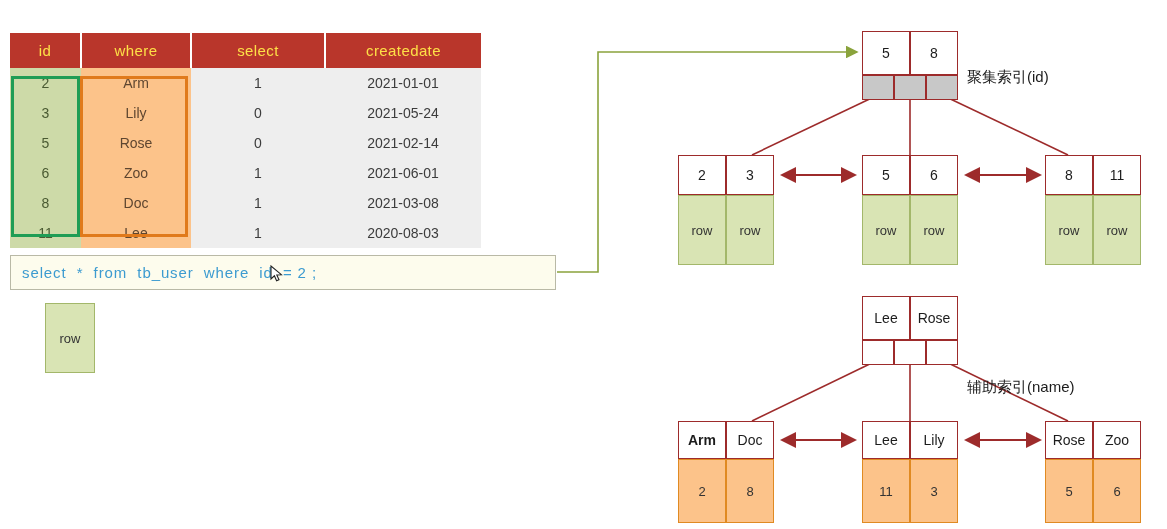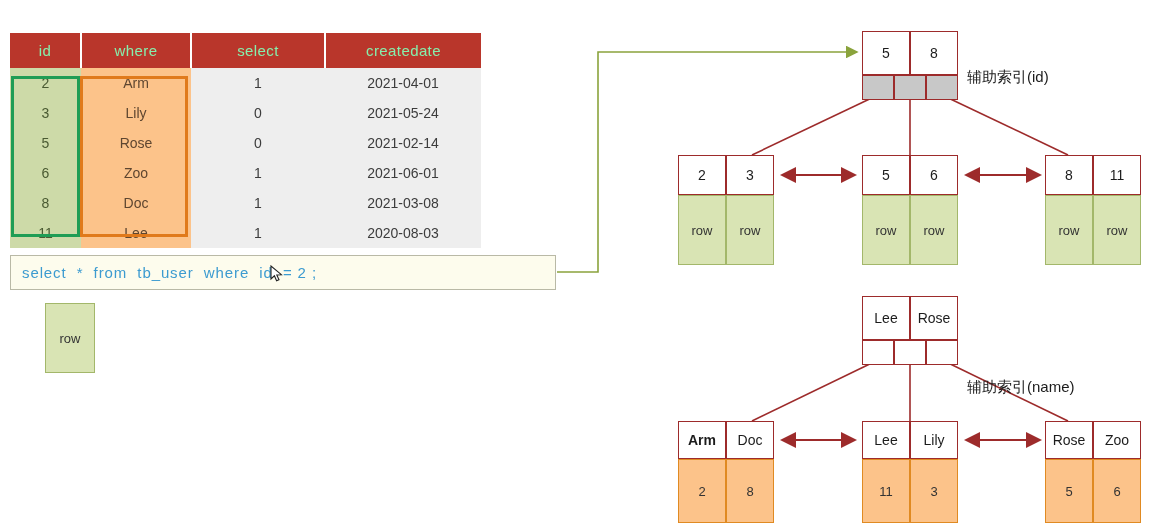--- a/index.html
+++ b/index.html
@@ -17,21 +17,21 @@
   
   #data-table {
     position: absolute;
     left: 10px; top: 33px;
     width: 465px;
     border-collapse: collapse;
     table-layout: fixed;
   }
   #data-table th {
     background: #b9362b;
-    color: #86efac;
+    color: #fde047;
     font-weight: normal;
     font-size: 15px;
     padding: 9px 0;
     text-align: center;
     border-right: 2px solid #ffffff;
     letter-spacing: .4px;
   }
   #data-table th:last-child { border-right: none; }
   #data-table td {
     background: #eeeeee;
@@ -159,21 +159,21 @@
         <th style="width:108px">where</th>
         <th style="width:132px">select</th>
         <th style="width:155px">createdate</th>
       </tr>
     </thead>
     <tbody>
       <tr>
         <td class="col-id">2</td>
         <td class="col-name">Arm</td>
         <td>1</td>
-        <td>2021-04-01</td>
+        <td>2021-01-01</td>
       </tr>
       <tr>
         <td class="col-id">3</td>
         <td class="col-name">Lily</td>
         <td>0</td>
         <td>2021-05-24</td>
       </tr>
       <tr>
         <td class="col-id">5</td>
         <td class="col-name">Rose</td>
@@ -256,21 +256,21 @@
     <div class="keyrow">
       <div class="keycell" style="width:48px;height:44px">5</div>
       <div class="keycell" style="width:48px;height:44px">8</div>
     </div>
     <div class="ptrrow">
       <div class="ptrcell gray" style="width:32px;height:25px"></div>
       <div class="ptrcell gray" style="width:32px;height:25px"></div>
       <div class="ptrcell gray" style="width:32px;height:25px"></div>
     </div>
   </div>
-  <div class="index-label" style="left:967px; top:68px;">辅助索引(id)</div>
+  <div class="index-label" style="left:967px; top:68px;">聚集索引(id)</div>
 
   <div class="node" style="left:678px; top:155px;">
     <div class="keyrow">
       <div class="keycell" style="width:48px;height:40px">2</div>
       <div class="keycell" style="width:48px;height:40px">3</div>
     </div>
     <div class="datarow">
       <div class="datacell green" style="width:48px;height:70px">row</div>
       <div class="datacell green" style="width:48px;height:70px">row</div>
     </div>

